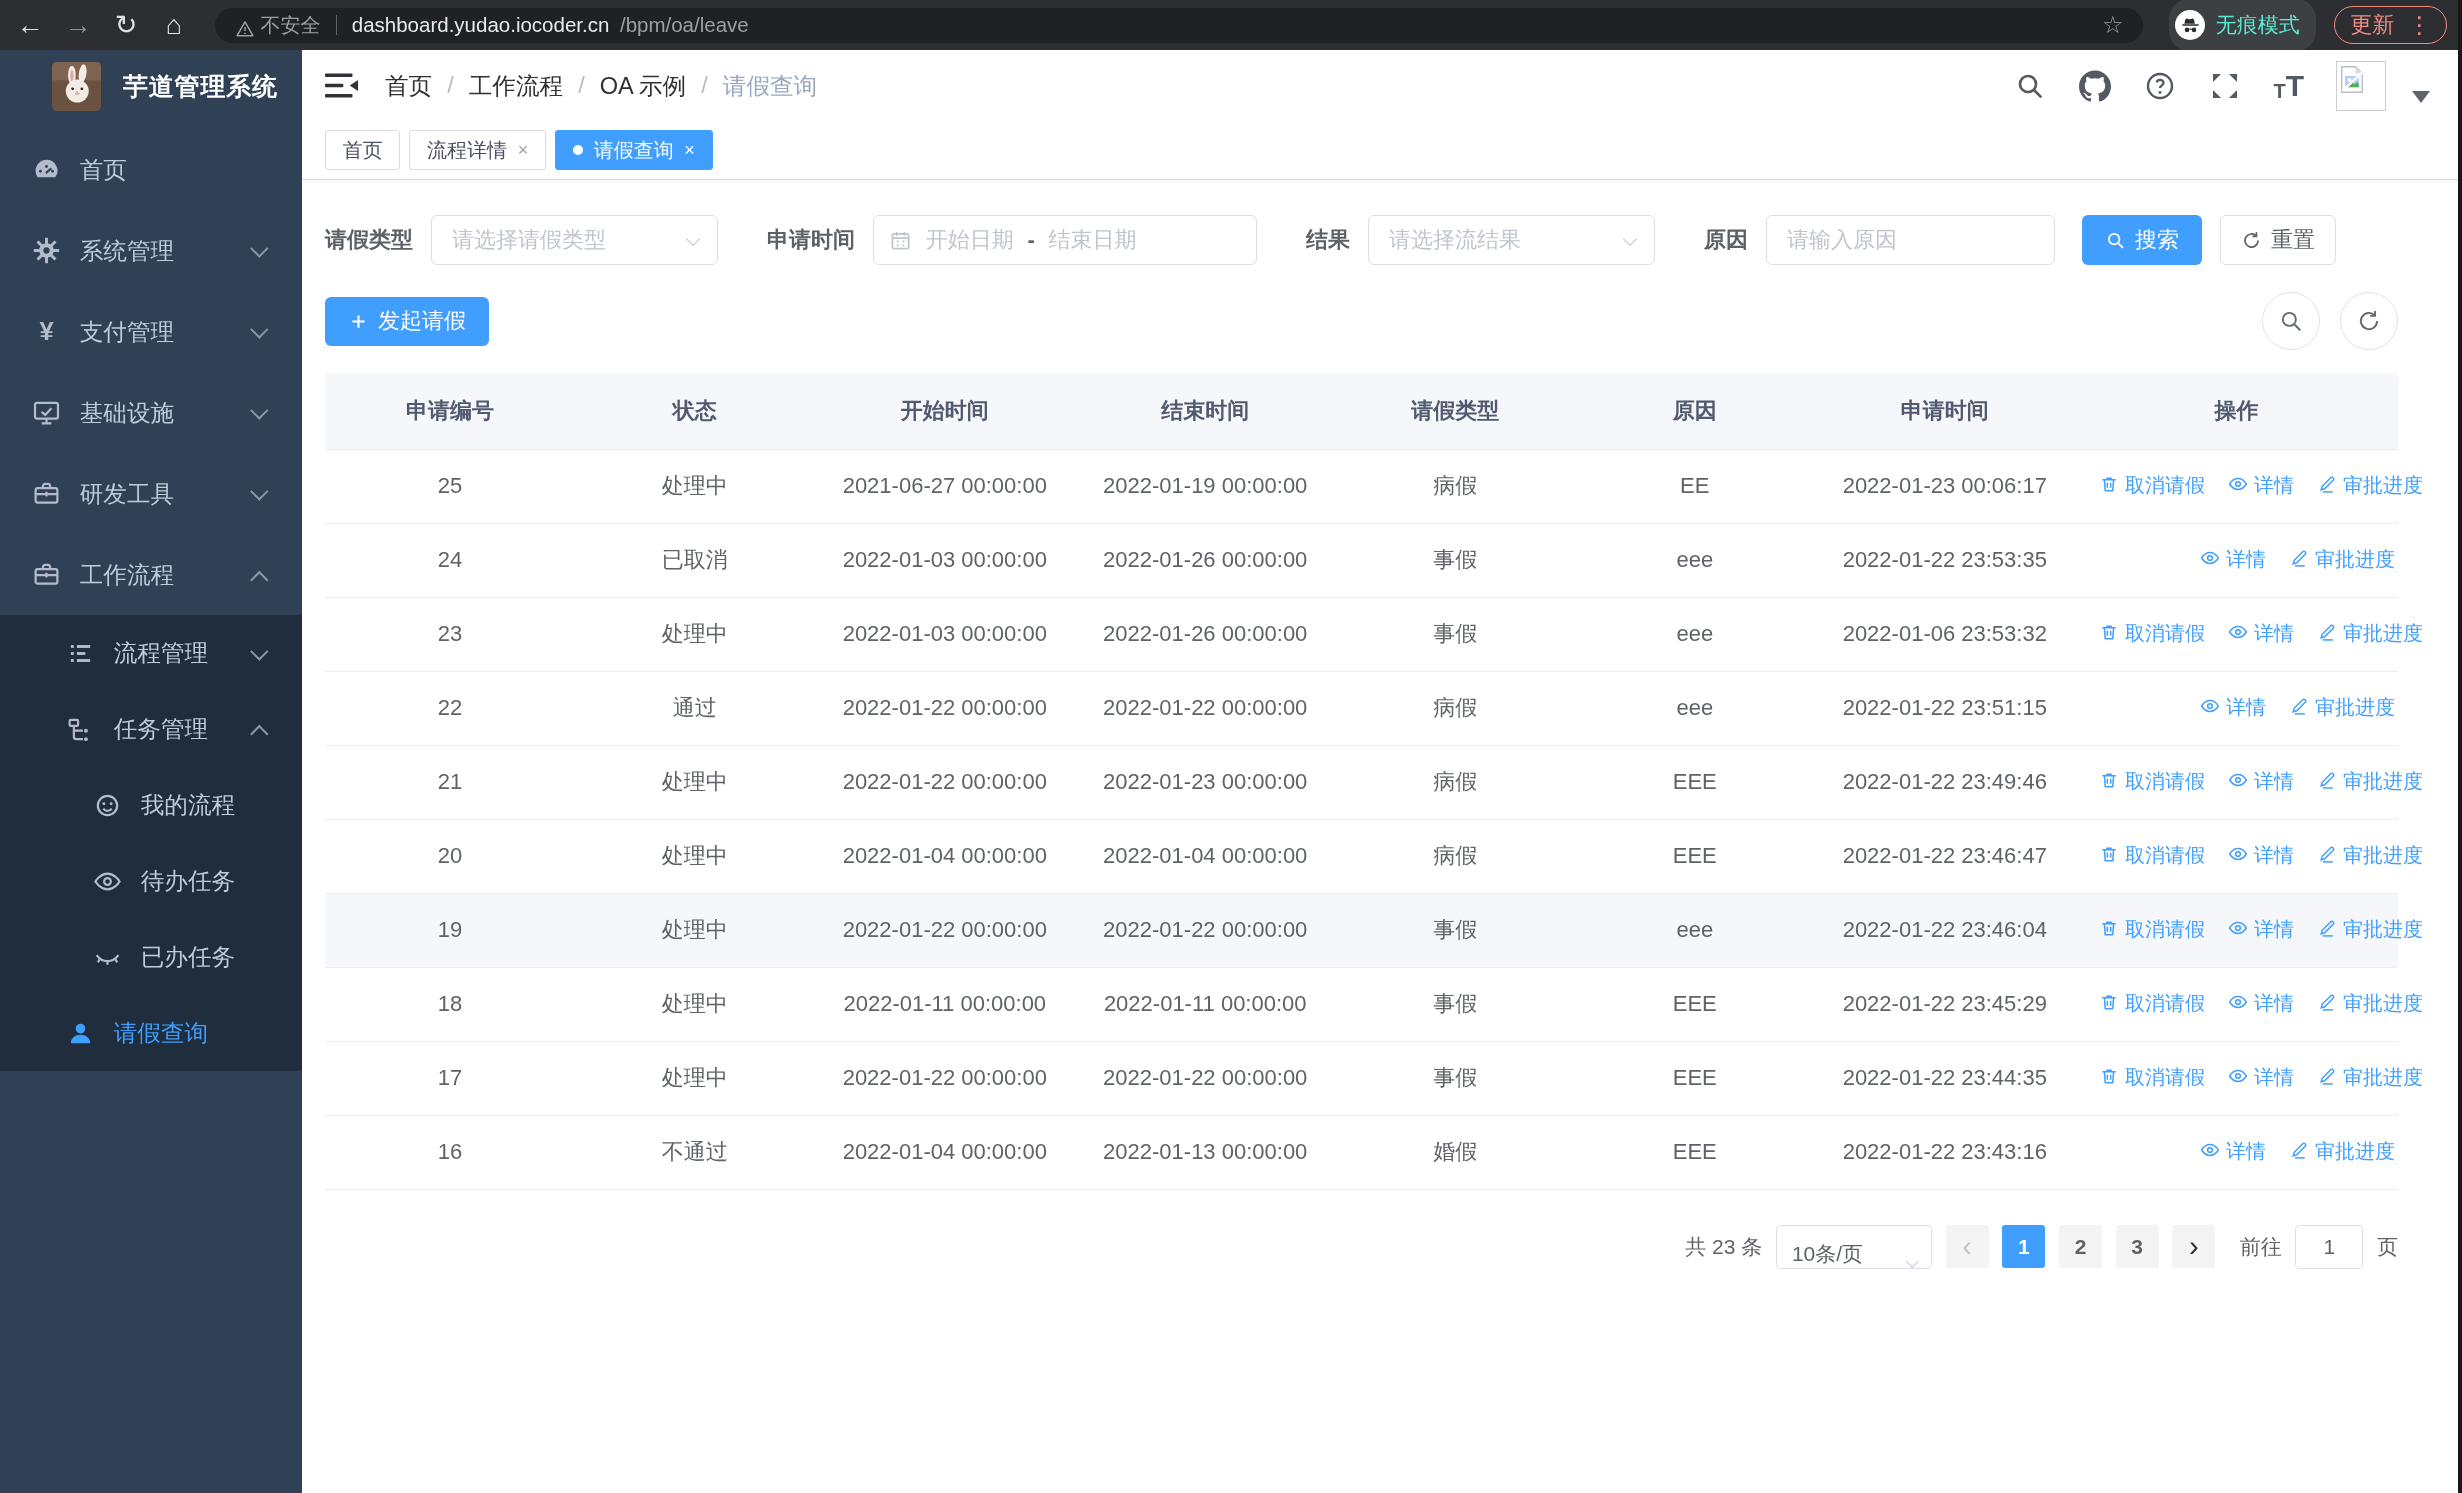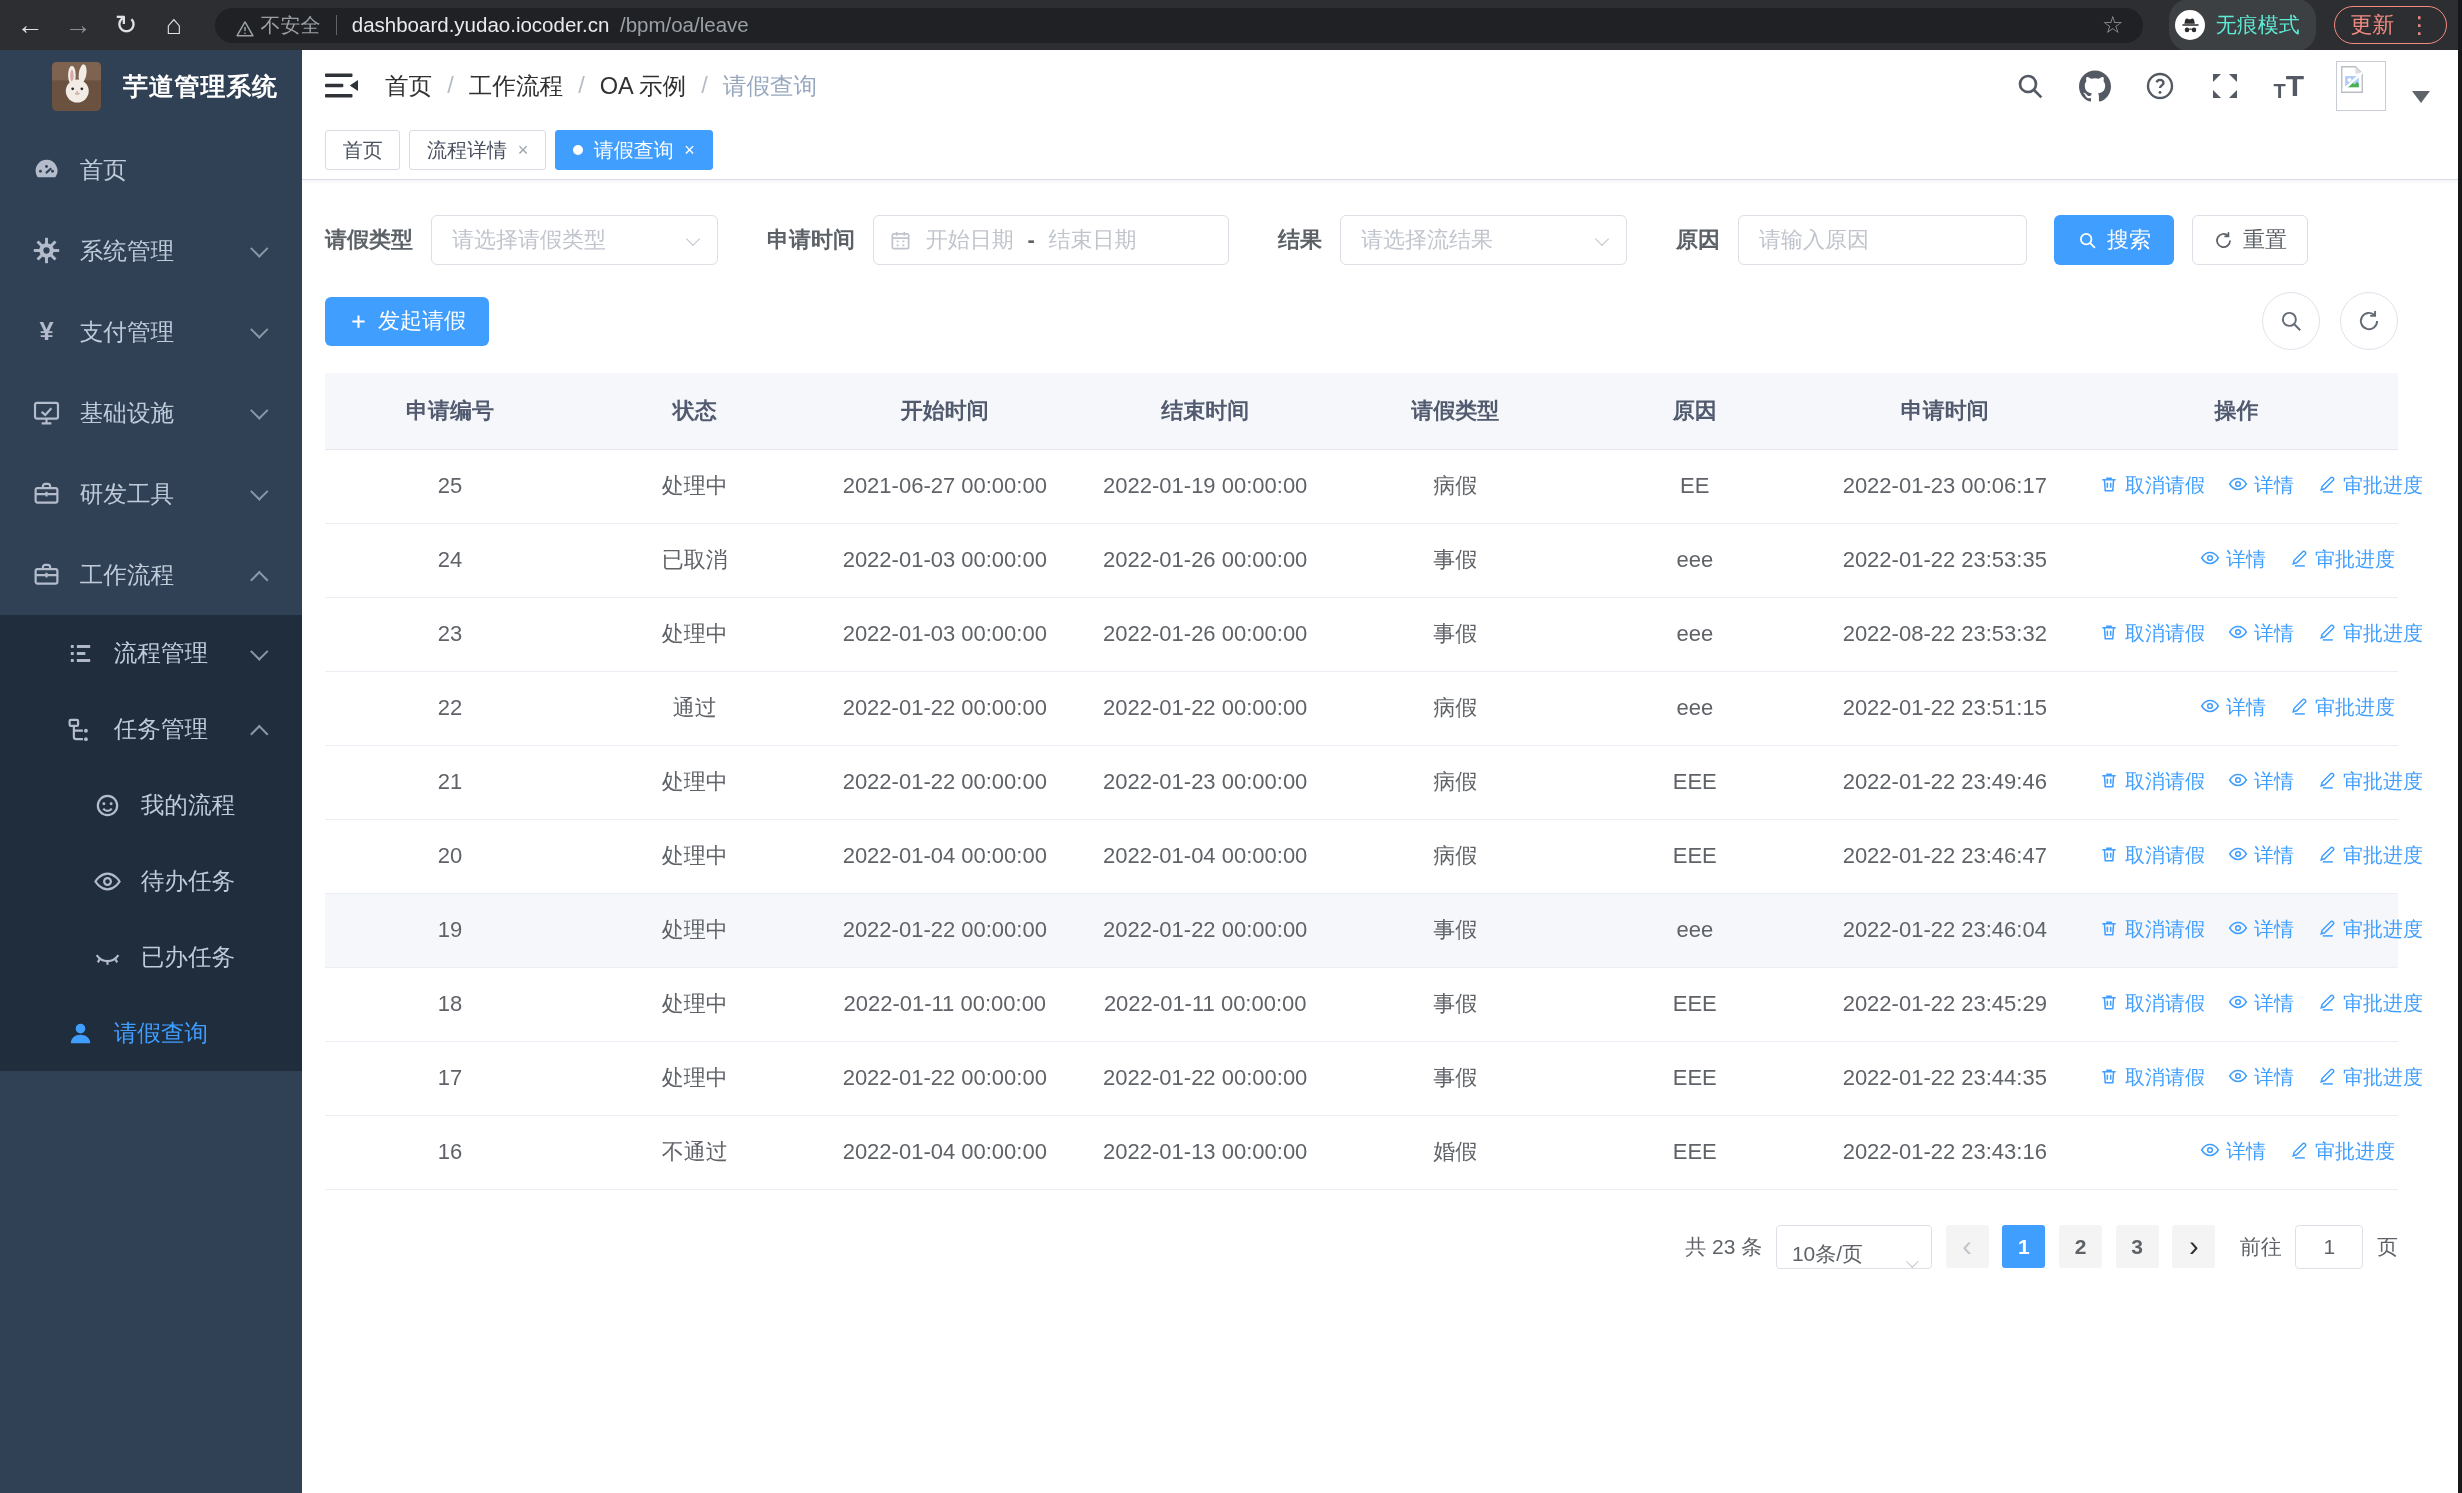--- a/index.html
+++ b/index.html
@@ -84,21 +84,21 @@
   .content{flex:1;padding:26px 64px 0 23px;min-width:0}
   .filters{display:flex;align-items:center;margin-top:9px}
   .f-label{font-size:22px;font-weight:700;color:#5b6167;margin-right:18px;white-space:nowrap}
   .sel{height:50px;border:0.8px solid #dcdfe6;border-radius:6px;display:flex;align-items:center;
        padding:0 20px;position:relative;background:#fff;cursor:pointer}
   .ph{color:#c0c4cc;font-size:22px}
   .sel .sel-chev{position:absolute;right:16.7px;width:12px;height:12px}
   .sel .sel-chev::before{content:"";display:block;width:9px;height:9px;border-right:1.5px solid #c0c4cc;
        border-bottom:1.5px solid #c0c4cc;transform:rotate(45deg)}
   .w-select{width:287px}
-  .daterange{width:356px;height:50px;border:0.8px solid #dcdfe6;border-radius:6px;display:flex;
+  .daterange{width:384px;height:50px;border:0.8px solid #dcdfe6;border-radius:6px;display:flex;
        align-items:center;padding:0 15px;gap:13.7px;background:#fff;cursor:text}
   .daterange svg{width:23px;height:23px;color:#c0c4cc;flex-shrink:0}
   .dr-sep{color:#606266;font-size:22px;font-weight:700}
   .txt-input{width:289px;height:50px;border:0.8px solid #dcdfe6;border-radius:6px;padding:0 20px;
        font-size:22px;color:#606266;outline:none;font-family:inherit}
   .txt-input::placeholder{color:#c0c4cc}
   .gap64{width:49px;flex-shrink:0}.gap36{width:27px;flex-shrink:0}.gap24{width:18px;flex-shrink:0}
   .btn{height:50px;border-radius:6px;display:inline-flex;align-items:center;gap:9px;font-size:22px;
        cursor:pointer;border:none;font-family:inherit}
   .btn svg{width:21px;height:21px}
@@ -555,21 +555,21 @@
                   <span>审批进度</span>
                 </span></td>
             </tr>
             <tr>
               <td>23</td>
               <td>处理中</td>
               <td>2022-01-03 00:00:00</td>
               <td>2022-01-26 00:00:00</td>
               <td>事假</td>
               <td>eee</td>
-              <td>2022-08-22 23:53:32</td>
+              <td>2022-01-06 23:53:32</td>
               <td class="actions"><span class="link">
                   <span><svg viewBox="0 0 24 24" fill="none" stroke="currentColor" stroke-width="1.8" width="20" height="20">
                       <path d="M4 7h16M9.5 7V5h5v2M6.5 7l1 13h9l1-13M10 10.5v6M14 10.5v6"></path>
                     </svg></span>
                   <span>取消请假</span>
                 </span><span class="link">
                   <span><svg viewBox="0 0 24 24" fill="none" stroke="currentColor" stroke-width="1.8" width="20" height="20">
                       <path d="M2 12s4-6.5 10-6.5S22 12 22 12s-4 6.5-10 6.5S2 12 2 12z"></path>
                       <circle cx="12" cy="12" r="2.8"></circle>
                     </svg></span>

